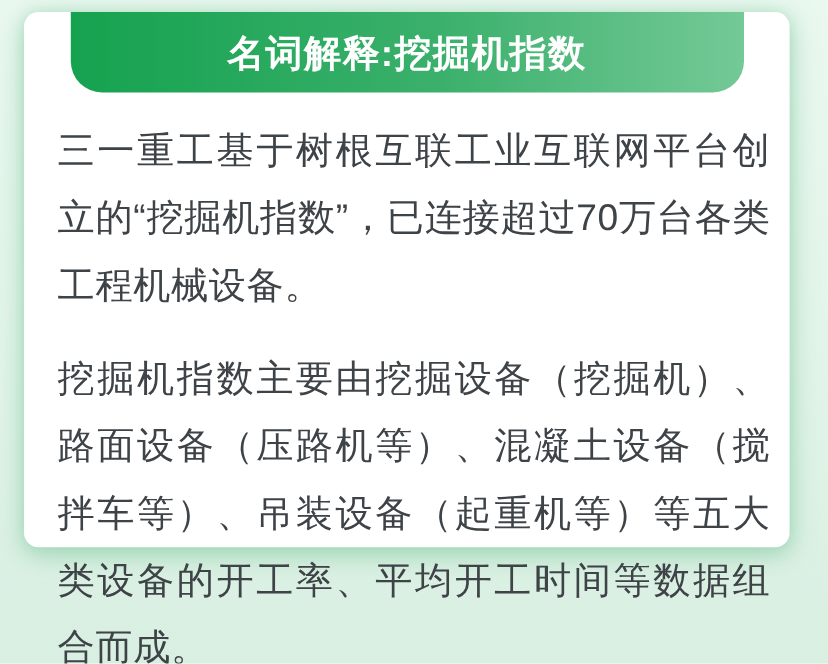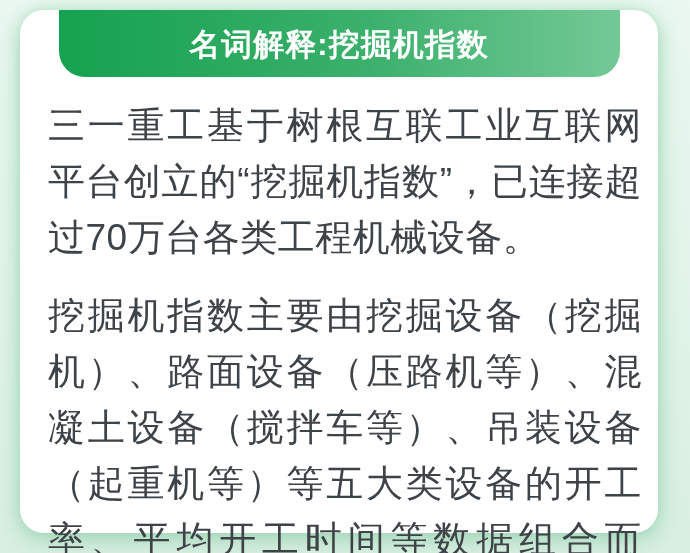--- a/index.html
+++ b/index.html
@@ -12,23 +12,23 @@
     position: relative;
     overflow: hidden;
     background: linear-gradient(180deg, #eaf8f0 0%, #e2f4e9 55%, #d9efe2 100%);
     font-family: "Liberation Sans", sans-serif;
   }
   .card {
     position: absolute;
     left: 20px;
     top: 10px;
     width: 638px;
-    height: 523px;
+    height: 446px;
     background: #ffffff;
-    border-radius: 24px;
+    border-radius: 12px;
     box-shadow: 0 6px 22px rgba(140, 205, 168, 0.75),
                 0 0 10px rgba(170, 220, 190, 0.55);
     box-sizing: border-box;
   }
   .banner {
     width: 561px;
     height: 67px;
     margin: 0 auto;
     background: linear-gradient(90deg, #15a24f 0%, #3bb06c 55%, #74c996 100%);
     border-radius: 0 0 26px 26px;
@@ -42,21 +42,21 @@
     font-weight: 700;
     letter-spacing: 1px;
     line-height: 1;
     padding-top: 2px;
   }
   .card-body {
     padding: 21px 16px 0 28px;
   }
   .card-body p {
     margin: 0;
-    font-size: 37px;
+    font-size: 31px;
     line-height: 56px;
     font-weight: 500;
     color: #3e4347;
     text-align: justify;
     letter-spacing: 0.5px;
   }
   .card-body p + p {
     margin-top: 22px;
   }
 </style>

